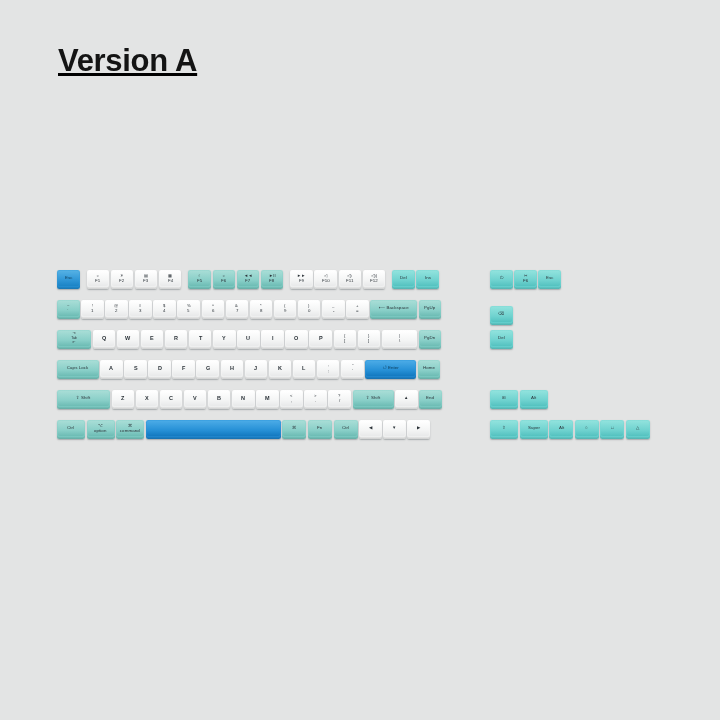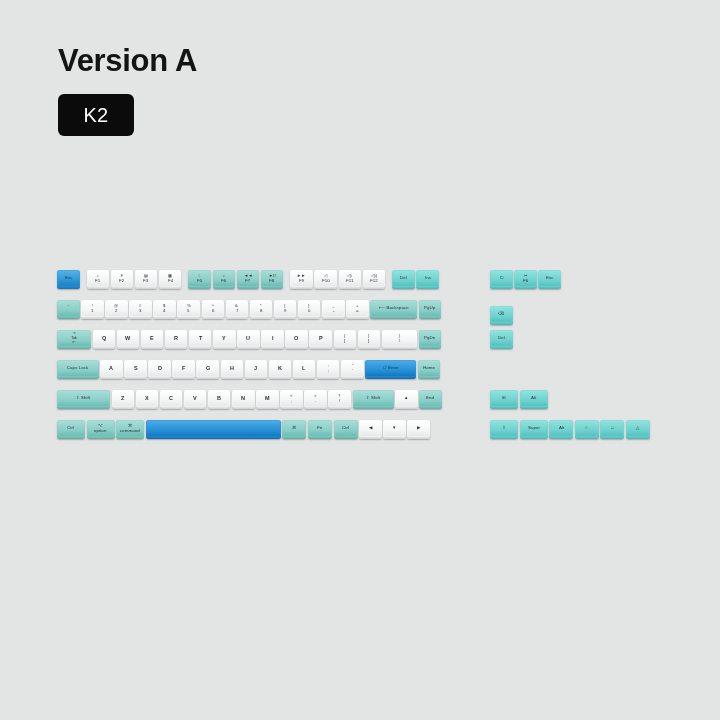--- a/index.html
+++ b/index.html
@@ -4,21 +4,21 @@
 <style>
   html,body{margin:0;padding:0;}
   body{
     width:720px;height:720px;
     background:#e3e4e4;
     font-family:"Liberation Sans", sans-serif;
     overflow:hidden;
     position:relative;
   }
   
-  #header{position:absolute;left:58px;top:44px;}
+  #header{position:absolute;left:58px;top:44px;text-decoration:underline;}
   #title{
     font-size:31px;font-weight:bold;color:#141414;
     letter-spacing:-0.3px;line-height:1.1;
   }
   #badges{display:flex;gap:11px;margin-top:16px;}
   .badge{
     background:#0b0b0b;color:#ffffff;
     border-radius:6px;
     width:76px;height:42px;
     display:flex;align-items:center;justify-content:center;
@@ -72,21 +72,20 @@
   .stack{display:flex;flex-direction:column;align-items:center;gap:1.4px;}
   .tiny3{display:flex;flex-direction:column;align-items:center;gap:0.7px;}
   .tiny3 span{font-size:3.5px;color:#2b3238;line-height:1;}
 </style>
 </head>
 <body>
 
 <div id="header">
   <div id="title">Version A</div>
   <div id="badges">
-    <div class="badge">K2</div>
   </div>
 </div>
 
 <div id="keyboard">
     <div class="krow" style="top: 0px; left: 0px;">
       <div class="key c-blue" style="width: 22.5px;">
         <div class="face">
           <div class="lg">Esc</div>
         </div>
       </div>

